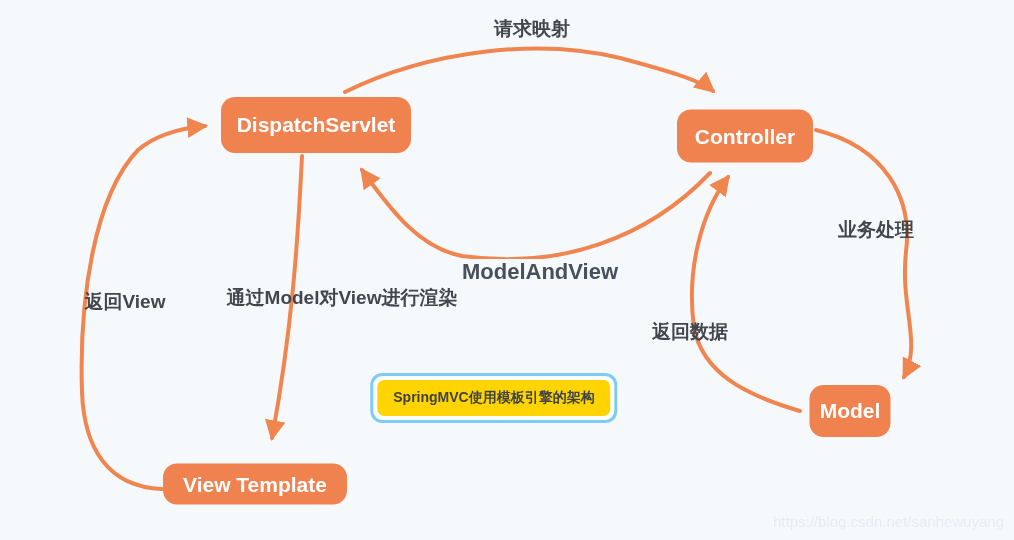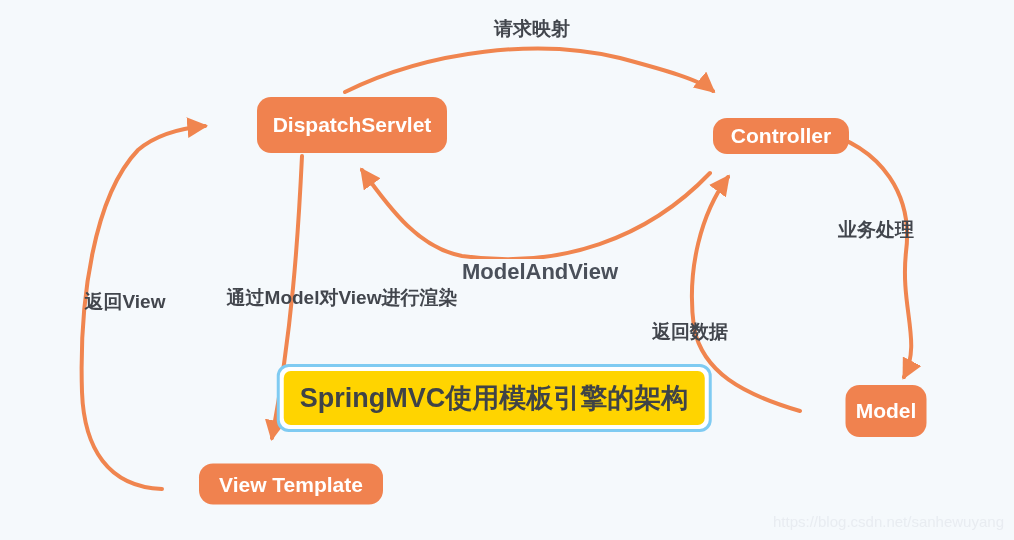--- a/index.html
+++ b/index.html
@@ -20,40 +20,40 @@
     background:var(--background);
     font-family:"Liberation Sans","DejaVu Sans",sans-serif;
   }
   svg.edges{position:absolute;left:0;top:0;}
   svg.edges path.edge{fill:none;stroke:var(--arrow);stroke-width:4;stroke-linecap:round;}
   svg.edges .arrowhead{fill:var(--arrow);}
   .node{
     position:absolute;display:flex;align-items:center;justify-content:center;
     background:var(--node-bg);color:var(--node-text);
     border-radius:14px;font-weight:bold;font-size:21px;
-    transform:translate(-50%,-50%);white-space:nowrap;margin-left:36px;
+    transform:translate(-50%,-50%);white-space:nowrap;
   }
   .edge-label{
     position:absolute;transform:translate(-50%,-50%);
     color:var(--label-text);font-weight:bold;font-size:19px;white-space:nowrap;
   }
   .edge-label.plain{
     font-weight:bold;font-size:22px;color:var(--mav-text);
     background:var(--background);padding:0 4px;
   }
   .edge-label.bg{background:var(--background);padding:0 4px;}
   .title-box{
     position:absolute;left:494px;top:398px;transform:translate(-50%,-50%);
     border:3px solid var(--title-border);background:#ffffff;
     border-radius:12px;padding:4px;
   }
   .title-box .inner{
     background:var(--title-bg);border-radius:7px;
     padding:9px 16px;color:var(--title-text);
-    font-weight:bold;font-size:27px;white-space:nowrap;
+    font-weight:bold;font-size:14px;white-space:nowrap;
   }
   .watermark{
     position:absolute;right:10px;bottom:10px;
     color:var(--watermark);font-size:15px;
   }
 </style>
 </head>
 <body>
 
 <svg class="edges" width="1014" height="540" viewBox="0 0 1014 540">
@@ -67,21 +67,21 @@
   <path class="edge" d="M 800 411 C 742 394, 703 372, 694 328 C 686 268, 702 212, 728 177" marker-end="url(#arrow)"></path>
   <path class="edge" d="M 710 173 C 648 238, 560 270, 462 256 C 420 248, 392 212, 362 170" marker-end="url(#arrow)"></path>
   <path class="edge" d="M 302 156 C 298 240, 292 330, 272 438" marker-end="url(#arrow)"></path>
   <path class="edge" d="M 162 489 C 108 487, 84 448, 82 392 C 79 300, 94 196, 138 150 C 158 133, 183 128, 205 126" marker-end="url(#arrow)"></path>
 </svg>
 
 <div class="node" style="left:316px;top:125px;width:190px;height:56px;">
   <span>DispatchServlet</span>
 </div>
 
-<div class="node" style="left:745px;top:136px;width:136px;height:36px;">
+<div class="node" style="left:745px;top:136px;width:136px;height:53px;">
   <span>Controller</span>
 </div>
 
 <div class="node" style="left:850px;top:411px;width:81px;height:52px;">
   <span>Model</span>
 </div>
 
 <div class="node" style="left:255px;top:484px;width:184px;height:41px;">
   <span>View Template</span>
 </div>

